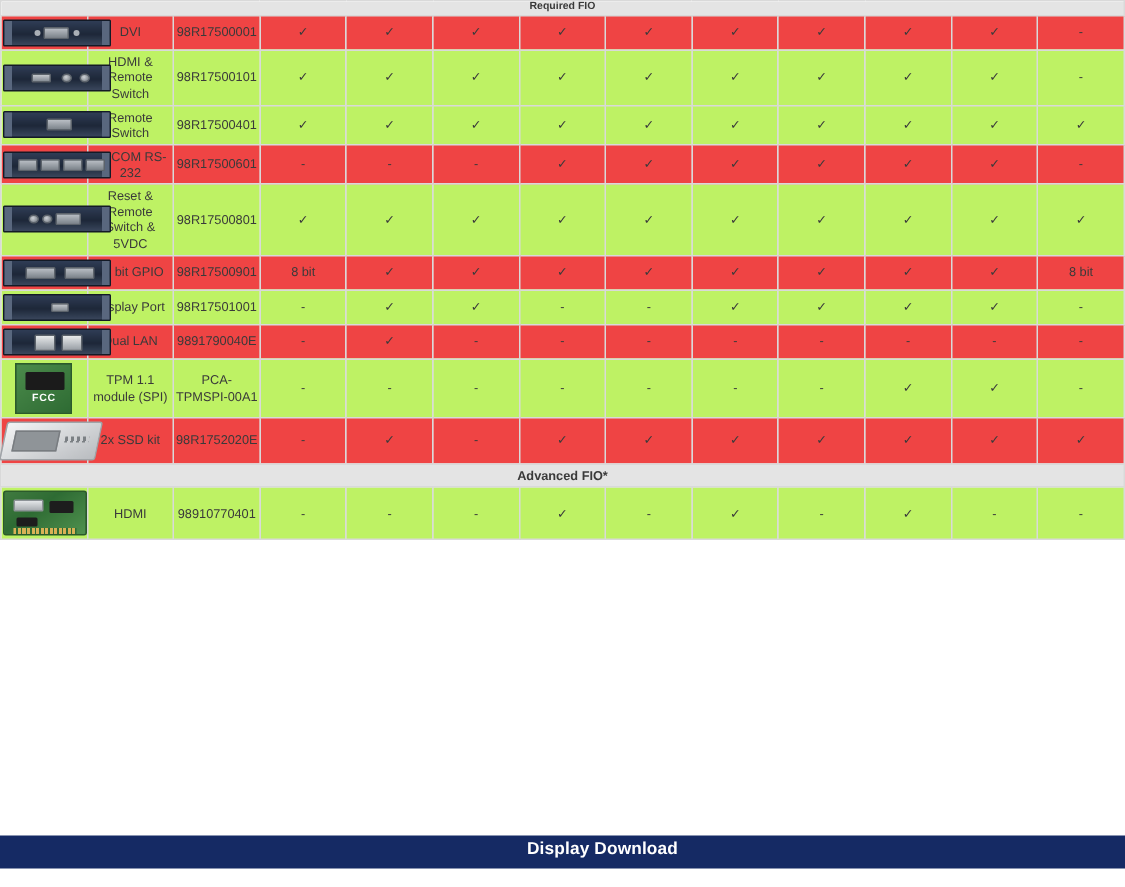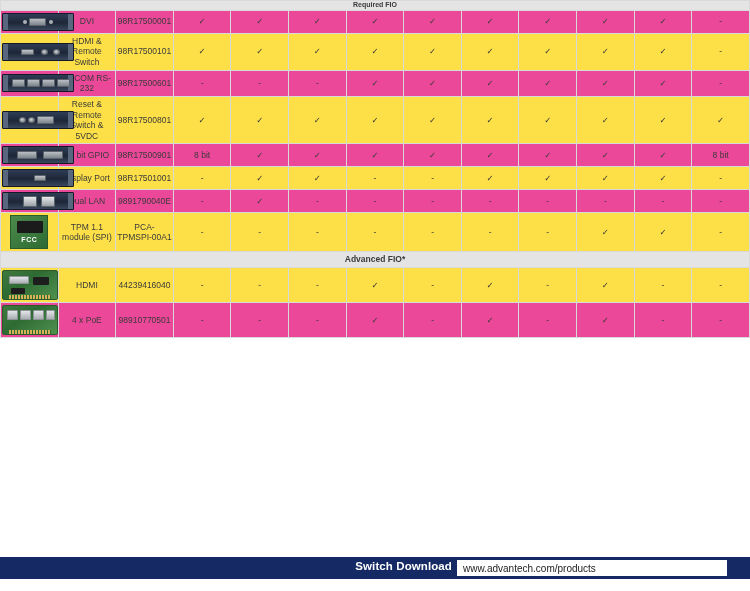--- a/index.html
+++ b/index.html
@@ -25,22 +25,22 @@
   }
   table.spec td {
     border: 1px solid #d9d9d9;
     font-size: 8.5px;
     text-align: center;
     vertical-align: middle;
     padding: 2px 1px;
     line-height: 1.25;
     color: #3a3a3a;
   }
-  .row-white { background: #ec4899; }
-  .row-grey  { background: #fde047; }
+  .row-white { background: #ef4444; }
+  .row-grey  { background: #bef264; }
 
   td.img-cell { width: 84px; padding: 3px 2px; }
   td.name-cell { width: 86px; font-size: 8.5px; color: #333; }
   td.sku-cell { width: 80px; font-size: 8.5px; color: #333; }
   td.check-cell { width: 50px; font-size: 9px; color: #444; }
 
   .section-row td {
     background: #e4e4e4;
     font-size: 8.5px;
     font-weight: bold;
@@ -304,20 +304,43 @@
         <td class="check-cell">✓</td>
         <td class="check-cell">✓</td>
         <td class="check-cell">✓</td>
         <td class="check-cell">✓</td>
         <td class="check-cell">✓</td>
         <td class="check-cell">✓</td>
         <td class="check-cell">-</td>
       </tr>
 
 
+      <tr class="row-grey">
+        <td class="img-cell">
+          <div class="thumb">
+              <div class="bracket">
+                <span class="tab-left"></span>
+                <span class="tab-right"></span>
+                <span class="port dsub" style="left:28px;"></span>
+              </div>
+            </div>
+        </td>
+        <td class="name-cell">Remote Switch</td>
+        <td class="sku-cell">98R17500401</td>
+        <td class="check-cell">✓</td>
+        <td class="check-cell">✓</td>
+        <td class="check-cell">✓</td>
+        <td class="check-cell">✓</td>
+        <td class="check-cell">✓</td>
+        <td class="check-cell">✓</td>
+        <td class="check-cell">✓</td>
+        <td class="check-cell">✓</td>
+        <td class="check-cell">✓</td>
+        <td class="check-cell">✓</td>
+      </tr>
 
       <tr class="row-white">
         <td class="img-cell">
           <div class="thumb">
               <div class="bracket">
                 <span class="tab-left"></span>
                 <span class="tab-right"></span>
                 <span class="port dsub" style="left:9px;width:13px;"></span>
                 <span class="port dsub" style="left:24px;width:13px;"></span>
                 <span class="port dsub" style="left:39px;width:13px;"></span>
@@ -455,76 +478,72 @@
         <td class="check-cell">-</td>
         <td class="check-cell">-</td>
         <td class="check-cell">-</td>
         <td class="check-cell">-</td>
         <td class="check-cell">-</td>
         <td class="check-cell">✓</td>
         <td class="check-cell">✓</td>
         <td class="check-cell">-</td>
       </tr>
 
+      <tr class="row-white">
+        <td class="img-cell">
+          <div class="ssd">
+              <span class="bay"></span>
+              <span class="dots"></span>
+            </div>
+        </td>
+        <td class="name-cell">2x SSD kit</td>
+        <td class="sku-cell">98R1752020E</td>
+        <td class="check-cell">-</td>
+        <td class="check-cell">✓</td>
+        <td class="check-cell">-</td>
+        <td class="check-cell">✓</td>
+        <td class="check-cell">✓</td>
+        <td class="check-cell">✓</td>
+        <td class="check-cell">✓</td>
+        <td class="check-cell">✓</td>
+        <td class="check-cell">✓</td>
+        <td class="check-cell">✓</td>
+      </tr>
 
       <tr class="section-row">
         <td colspan="13">Advanced FIO*</td>
       </tr>
 
 
       <tr class="row-grey">
         <td class="img-cell">
           <div class="pcb">
               <span class="silver" style="left:6px;top:5px;width:20px;height:8px;"></span>
               <span class="chip" style="left:30px;top:6px;width:16px;height:8px;"></span>
               <span class="chip" style="left:8px;top:17px;width:14px;height:6px;"></span>
               <span class="gold"></span>
             </div>
         </td>
         <td class="name-cell">HDMI</td>
-        <td class="sku-cell">44239416040</td>
-        <td class="check-cell">-</td>
-        <td class="check-cell">-</td>
-        <td class="check-cell">-</td>
-        <td class="check-cell">✓</td>
-        <td class="check-cell">-</td>
-        <td class="check-cell">✓</td>
-        <td class="check-cell">-</td>
-        <td class="check-cell">✓</td>
-        <td class="check-cell">-</td>
-        <td class="check-cell">-</td>
-      </tr>
-
-      <tr class="row-white">
-        <td class="img-cell">
-          <div class="pcb">
-              <span class="silver" style="left:4px;top:4px;width:11px;height:10px;"></span>
-              <span class="silver" style="left:17px;top:4px;width:11px;height:10px;"></span>
-              <span class="silver" style="left:30px;top:4px;width:11px;height:10px;"></span>
-              <span class="silver" style="left:43px;top:4px;width:9px;height:10px;"></span>
-              <span class="gold"></span>
-            </div>
-        </td>
-        <td class="name-cell">4 x PoE</td>
-        <td class="sku-cell">98910770501</td>
-        <td class="check-cell">-</td>
-        <td class="check-cell">-</td>
-        <td class="check-cell">-</td>
-        <td class="check-cell">✓</td>
-        <td class="check-cell">-</td>
-        <td class="check-cell">✓</td>
-        <td class="check-cell">-</td>
-        <td class="check-cell">✓</td>
-        <td class="check-cell">-</td>
-        <td class="check-cell">-</td>
-      </tr>
+        <td class="sku-cell">98910770401</td>
+        <td class="check-cell">-</td>
+        <td class="check-cell">-</td>
+        <td class="check-cell">-</td>
+        <td class="check-cell">✓</td>
+        <td class="check-cell">-</td>
+        <td class="check-cell">✓</td>
+        <td class="check-cell">-</td>
+        <td class="check-cell">✓</td>
+        <td class="check-cell">-</td>
+        <td class="check-cell">-</td>
+      </tr>
+
 
     </tbody>
   </table>
 
 
   <div class="footer">
     <div class="footer-bar"></div>
-    <div class="footer-label">Switch Download</div>
-    <div class="footer-url">www.advantech.com/products</div>
+    <div class="footer-label">Display Download</div>
   </div>
 
 </div>
 
 </body></html>

